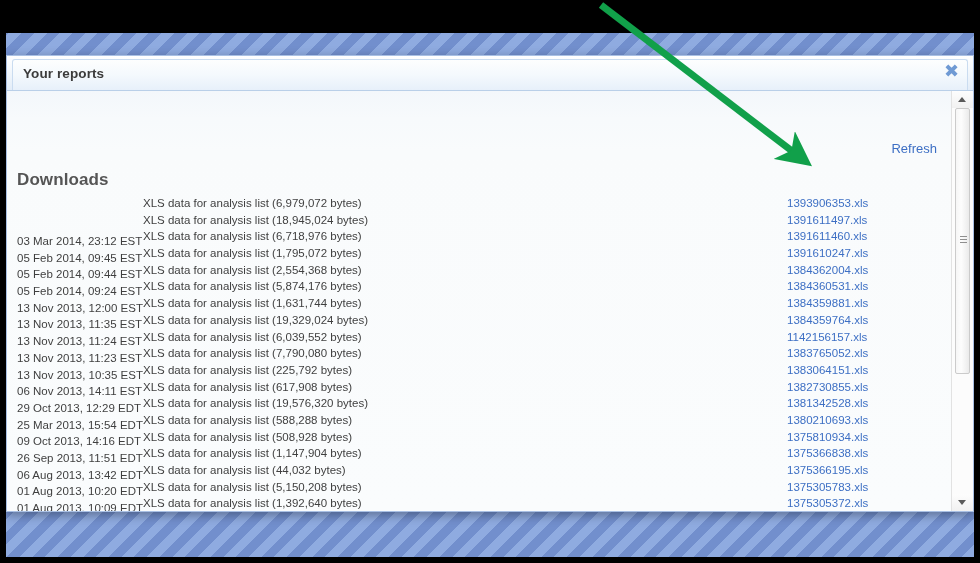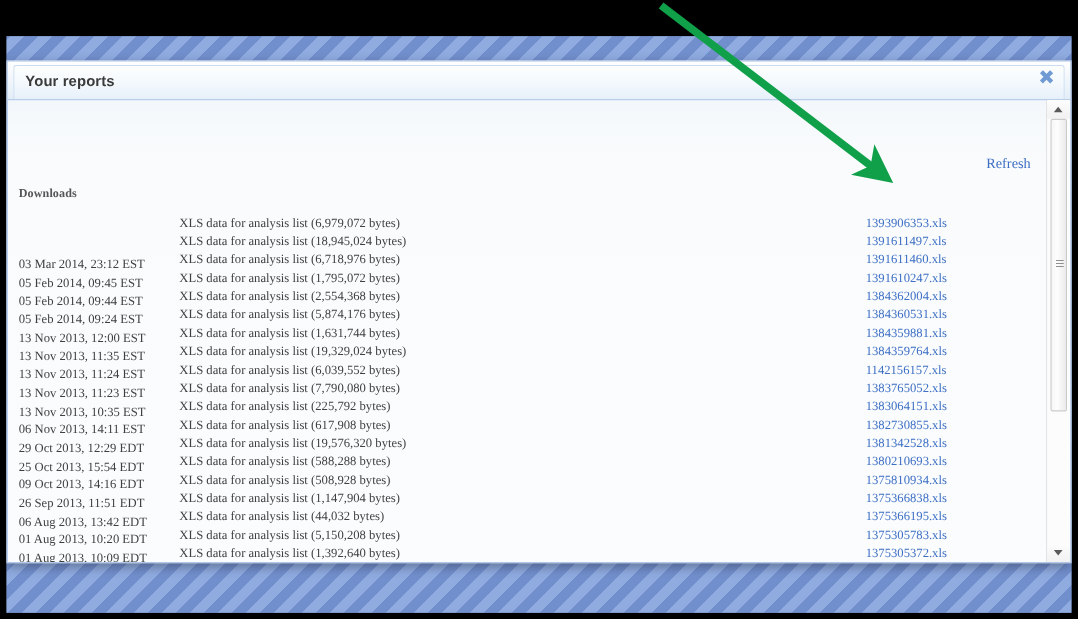--- a/index.html
+++ b/index.html
@@ -103,21 +103,20 @@
   }
 
   
   .dialog-body {
     position: absolute;
     left: 0;
     top: 35px;
     right: 0;
     bottom: 0;
     background: #3b82f6;
-    font-family: Liberation Serif, serif;
   }
   .content-pane {
     position: absolute;
     left: 0;
     top: 0;
     right: 22px;
     bottom: 0;
     background: linear-gradient(to bottom, #f3f7fb 0px, #f7fafc 28px, #f9fbfc 60px, #fafcfd 100%);
     overflow: hidden;
   }
@@ -128,21 +127,21 @@
     font-size: 13px;
     color: #3d6fc4;
     cursor: pointer;
     text-decoration: none;
   }
 
   .section-heading {
     position: absolute;
     left: 10px;
     top: 79px;
-    font-size: 11px;
+    font-size: 17px;
     font-weight: bold;
     color: #555555;
     letter-spacing: 0.1px;
   }
 
   
   .downloads-list {
     position: absolute;
     left: 0;
     top: 104px;
@@ -159,21 +158,21 @@
   }
   .dl-date {
     position: absolute;
     left: 10px;
     width: 135px;
     color: #3f3f3f;
     margin-top: 38px;
   }
   .dl-desc {
     position: absolute;
-    left: 156px;
+    left: 136px;
     color: #3f3f3f;
   }
   .dl-file {
     position: absolute;
     left: 780px;
     color: #3d6fc4;
     cursor: pointer;
     text-decoration: none;
   }
 
@@ -327,21 +326,21 @@
               <span class="dl-date">06 Nov 2013, 14:11 EST</span>
               <span class="dl-desc">XLS data for analysis list (7,790,080 bytes)</span>
               <a class="dl-file" href="#">1383765052.xls</a>
             </div>
             <div class="dl-row">
               <span class="dl-date">29 Oct 2013, 12:29 EDT</span>
               <span class="dl-desc">XLS data for analysis list (225,792 bytes)</span>
               <a class="dl-file" href="#">1383064151.xls</a>
             </div>
             <div class="dl-row">
-              <span class="dl-date">25 Oct 2013, 15:54 EDT</span>
+              <span class="dl-date">25 Mar 2013, 15:54 EDT</span>
               <span class="dl-desc">XLS data for analysis list (617,908 bytes)</span>
               <a class="dl-file" href="#">1382730855.xls</a>
             </div>
             <div class="dl-row">
               <span class="dl-date">09 Oct 2013, 14:16 EDT</span>
               <span class="dl-desc">XLS data for analysis list (19,576,320 bytes)</span>
               <a class="dl-file" href="#">1381342528.xls</a>
             </div>
             <div class="dl-row">
               <span class="dl-date">26 Sep 2013, 11:51 EDT</span>

